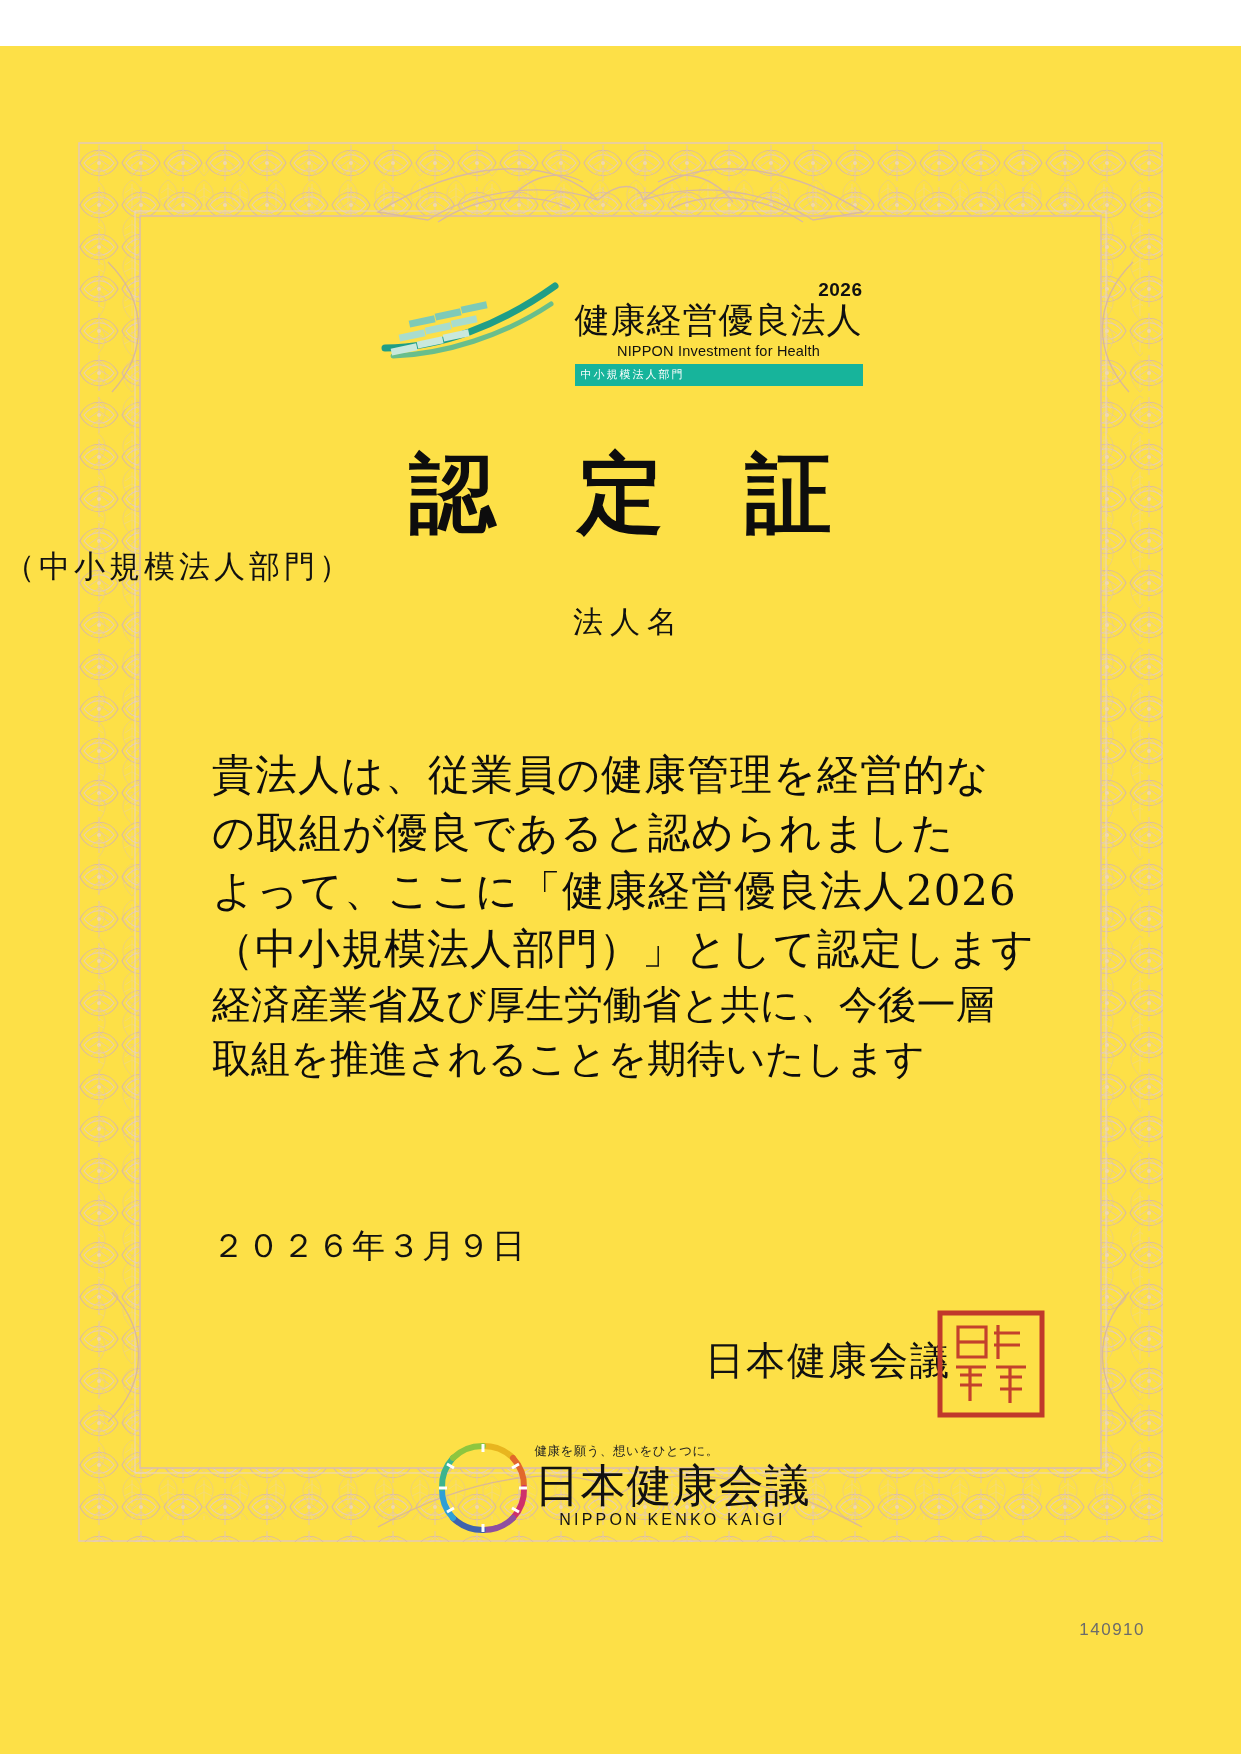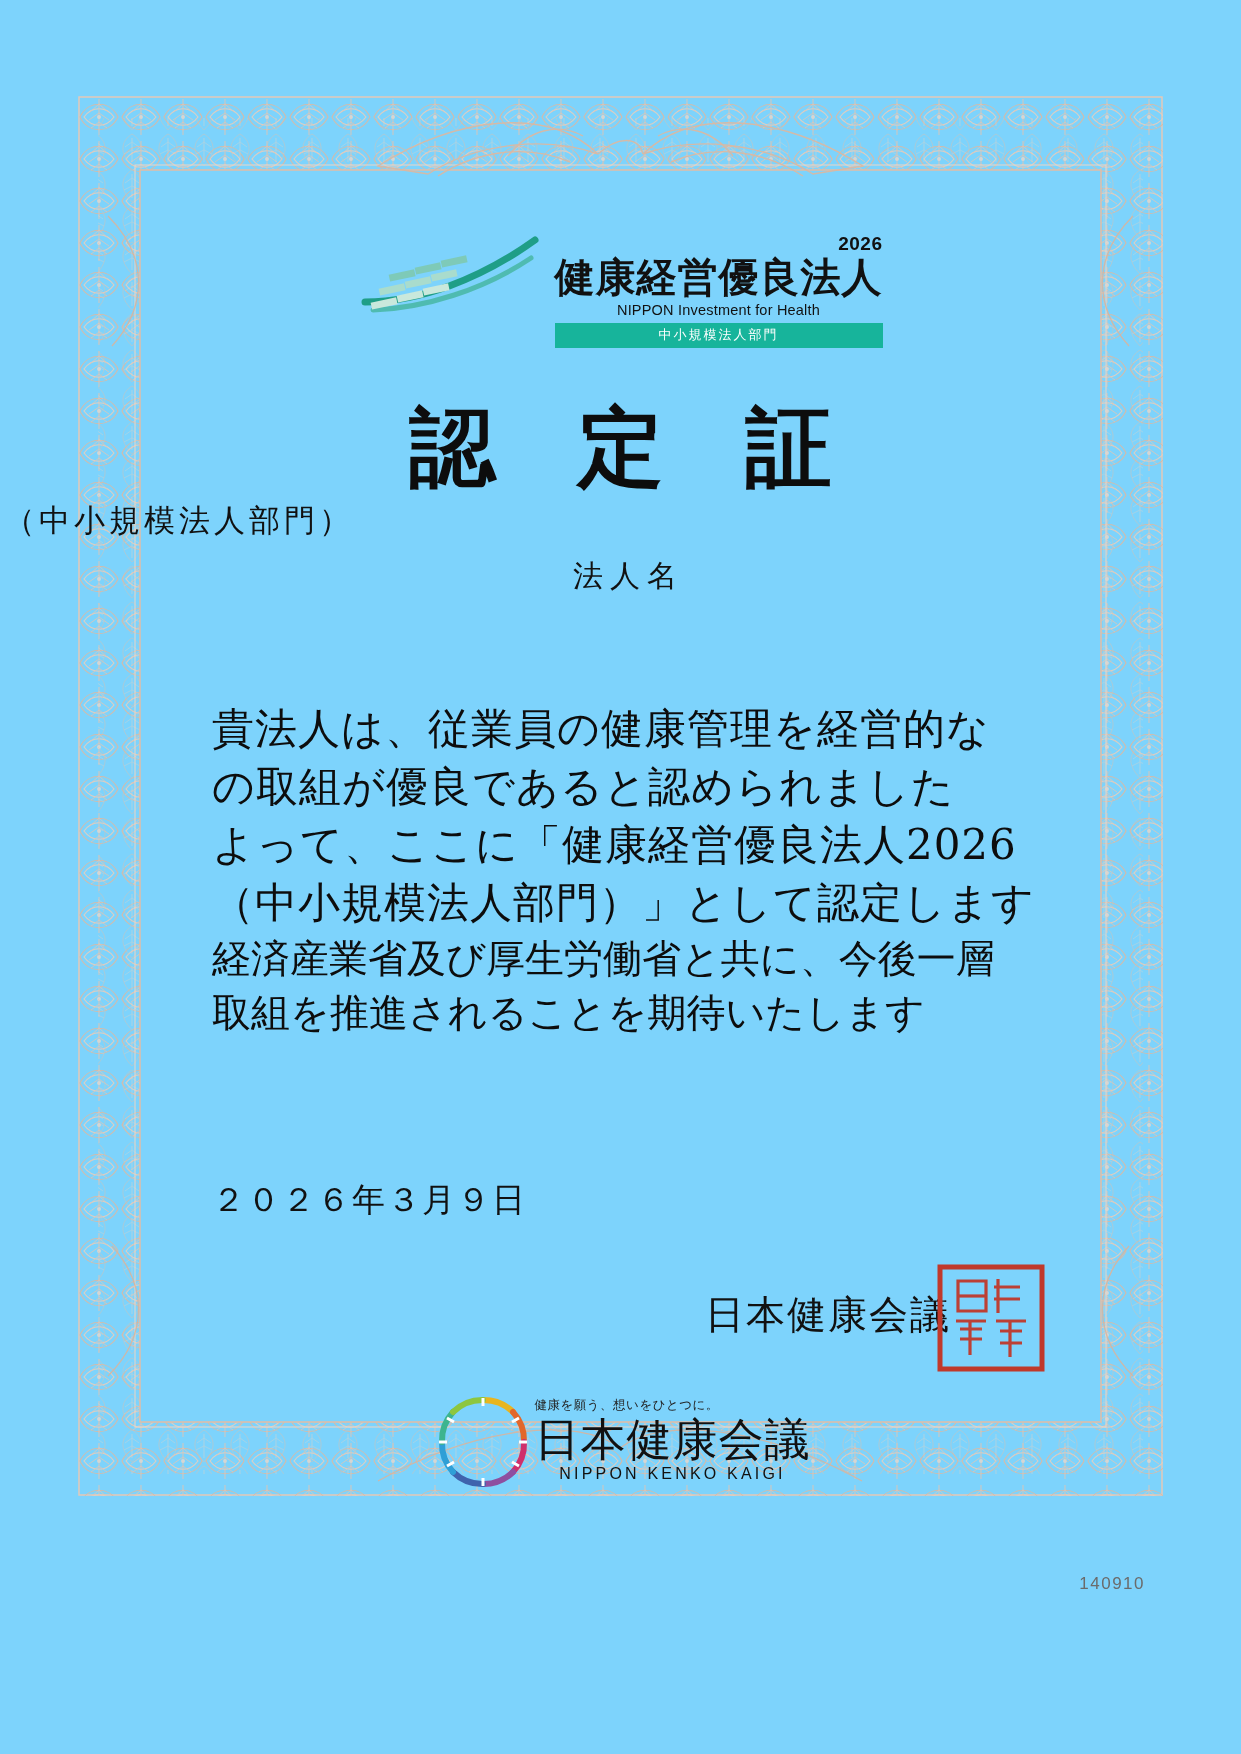--- a/index.html
+++ b/index.html
@@ -12,21 +12,22 @@
     height: 1754px;
     position: relative;
     font-family: "Liberation Serif", "DejaVu Serif", serif;
     overflow: hidden;
   }
 
   
   #certificate {
     position: absolute;
     inset: 0;
-    background: #7dd3fc;
+    background: #fde047;
+    margin-top: 46px;
   }
 
   
   .border-frame {
     position: absolute;
     left: 78px;
     top: 96px;
     width: 1085px;
     height: 1400px;
     pointer-events: none;
@@ -54,43 +55,42 @@
     font-size: 19px;
     font-weight: 700;
     color: #111;
     text-align: right;
     letter-spacing: .5px;
     line-height: 1;
     margin-bottom: 2px;
   }
   .logo-main {
     font-family: "DejaVu Sans", "Liberation Sans", sans-serif;
-    font-size: 40px;
-    font-weight: 700;
+    font-size: 35px;
+    font-weight: 400;
     color: #111;
     letter-spacing: 1px;
     line-height: 1.1;
     text-align: right;
   }
   .logo-sub {
     font-family: "Liberation Sans", sans-serif;
     font-size: 14.5px;
     color: #111;
     letter-spacing: .2px;
     margin-top: 3px;
     text-align: center;
   }
   .logo-band {
     margin-top: 5px;
     background: #17b49b;
     color: #ffffff;
     font-family: "DejaVu Sans", "Liberation Sans", sans-serif;
-    font-size: 13px;
+    font-size: 11px;
     letter-spacing: 2px;
-    text-align: center;
     padding: 3px 6px 4px;
   }
 
   
   .cert-title {
     position: absolute;
     left: 0; right: 0;
     top: 390px;
     text-align: center;
     font-family: "DejaVu Serif", "Liberation Serif", serif;

